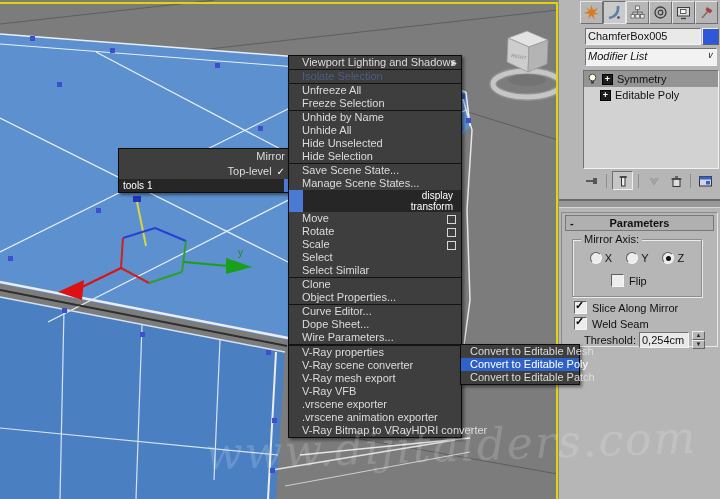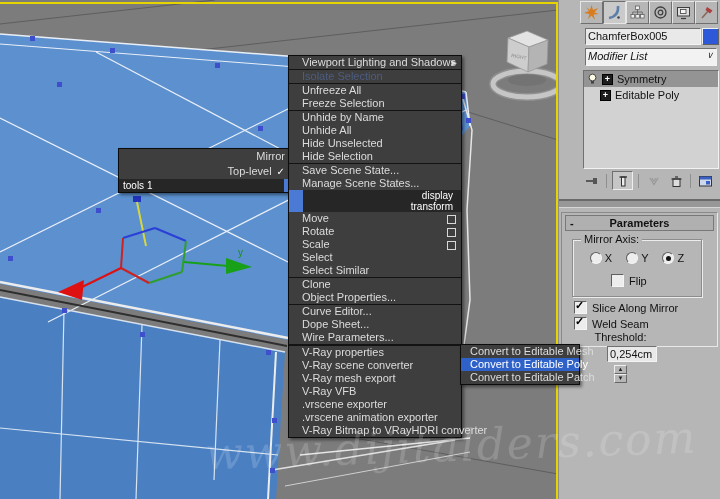--- a/index.html
+++ b/index.html
@@ -79,22 +79,22 @@
               background:#111;visibility:hidden;}
   .radio.selected .rcirc .dot{visibility:visible;}
   .cbrow{display:flex;align-items:center;gap:5px;cursor:pointer;}
   .cb{width:11px;height:11px;background:#ededed;border:1px solid;
       border-color:#5f5f5f #f5f5f5 #f5f5f5 #5f5f5f;position:relative;}
   .cb .tick{position:absolute;left:0px;top:-3px;font-size:11px;font-weight:bold;color:#000;visibility:hidden;}
   .cbrow.checked .cb .tick{visibility:visible;}
   #fliprow{position:absolute;left:38px;top:34px;}
   #slicerow{position:absolute;left:12px;top:88px;}
   #weldrow{position:absolute;left:12px;top:104px;}
-  #threshrow{position:absolute;left:22px;top:118px;display:flex;align-items:center;gap:3px;flex-direction:column;}
-  #threshfield{width:44px;height:12px;margin-left:23px;}
+  #threshrow{position:absolute;left:22px;top:118px;display:flex;align-items:center;gap:3px;}
+  #threshfield{width:44px;height:12px;}
   #spinner{display:flex;flex-direction:column;}
   #spinner span{display:block;width:11px;height:7px;line-height:7px;font-size:6px;text-align:center;
                 background:#b6b6b6;border:1px solid;border-color:#eee #666 #666 #eee;cursor:pointer;color:#222;}
 
   
   #watermark{position:absolute;left:205px;top:420px;z-index:60;pointer-events:none;
              font-family:"DejaVu Serif",serif;font-style:italic;font-size:44px;
              color:#ffffff;opacity:.16;white-space:nowrap;transform:rotate(-2deg);letter-spacing:2px;}
 </style>
 </head>

